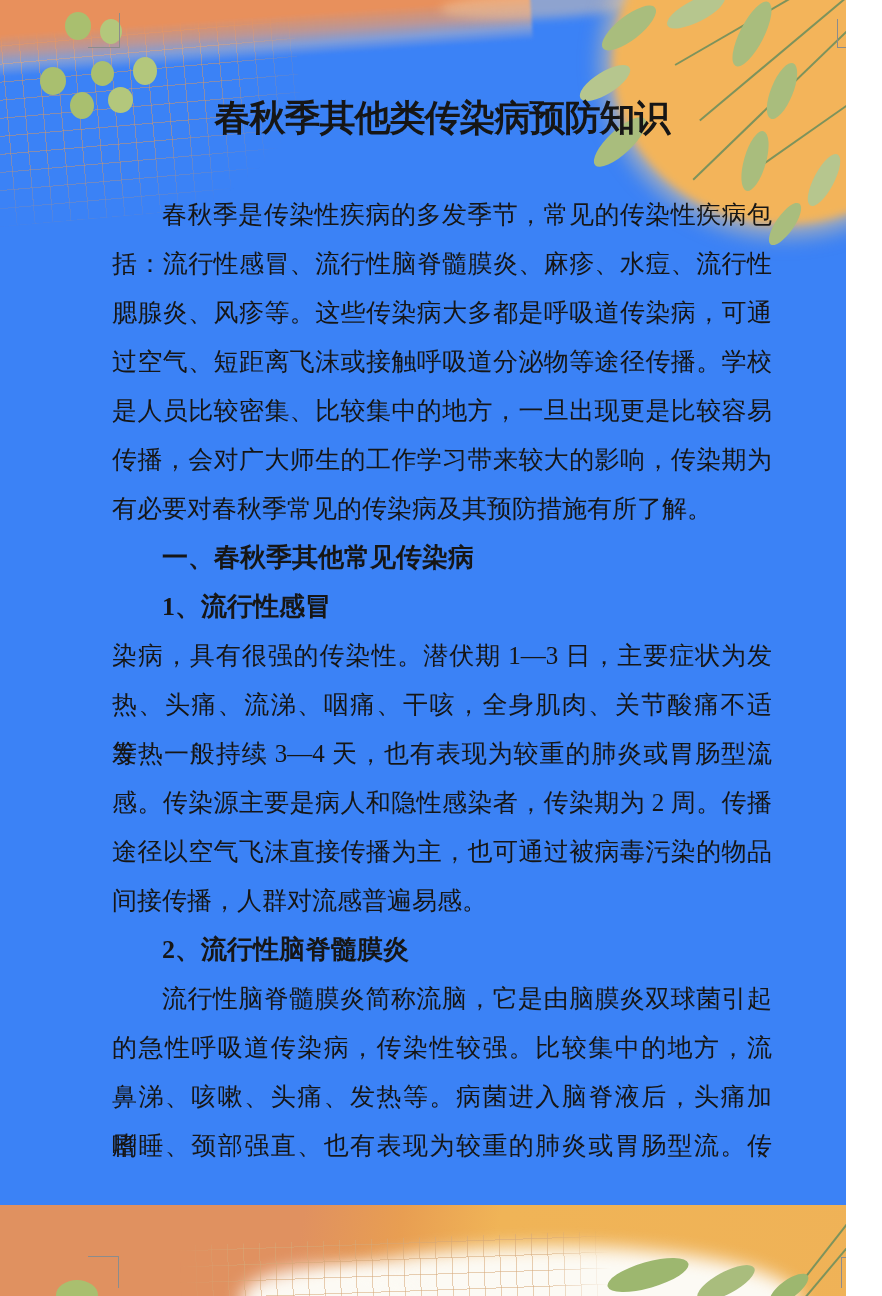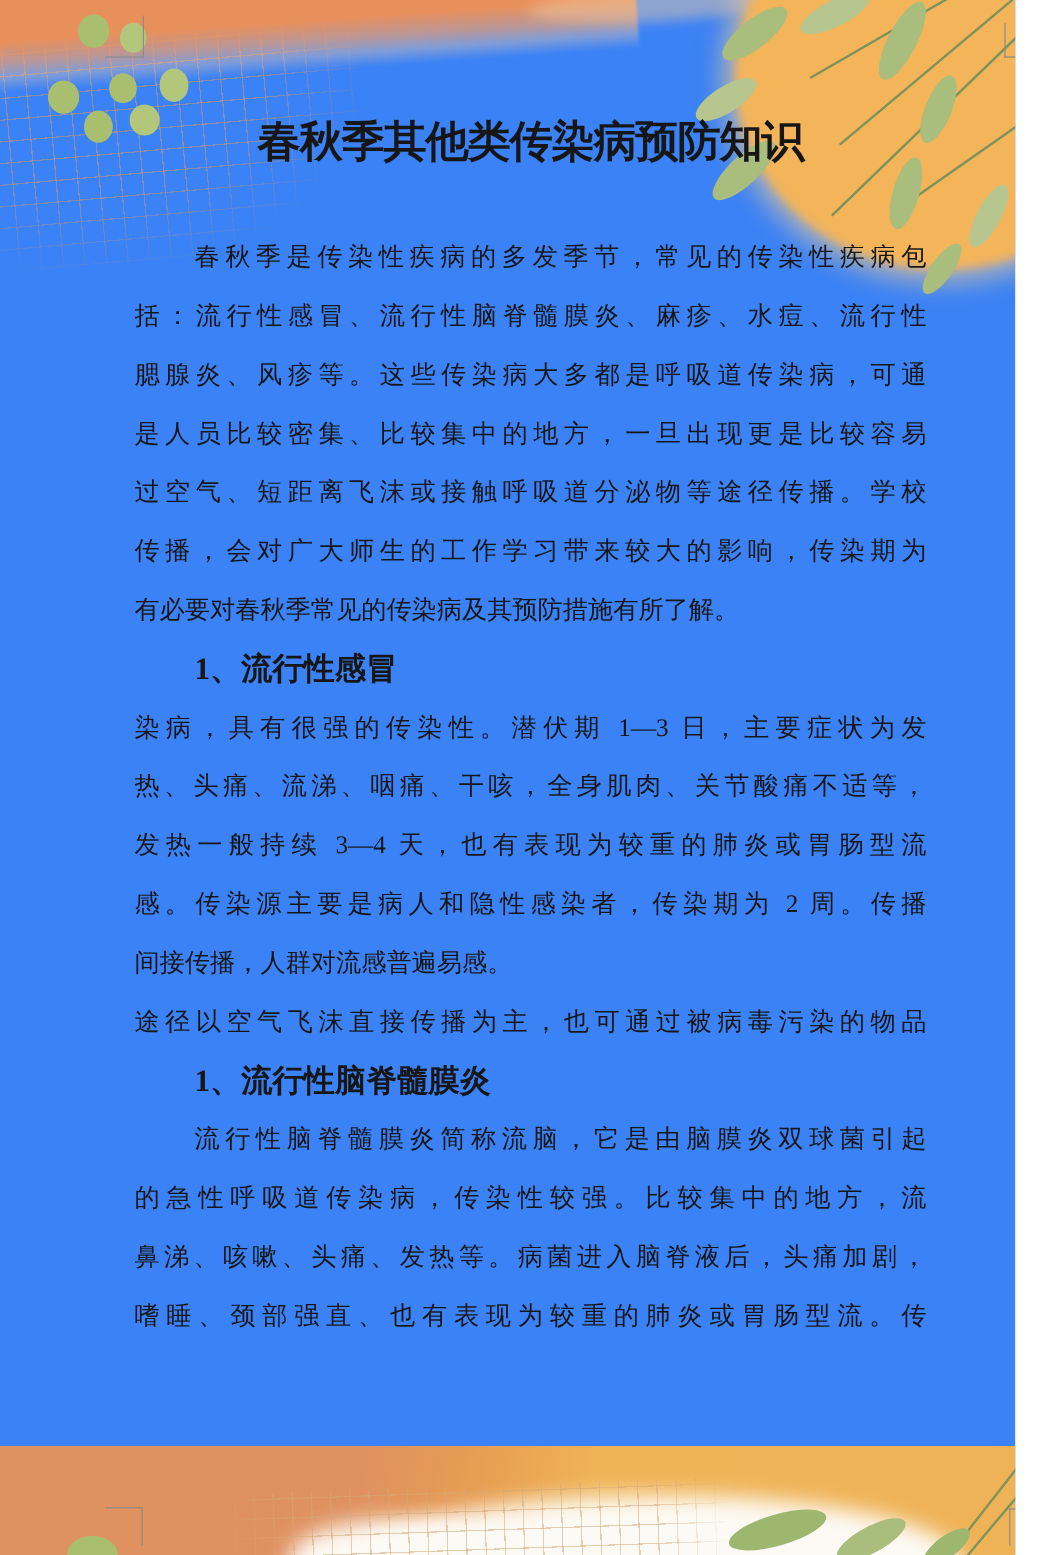--- a/index.html
+++ b/index.html
@@ -76,21 +76,21 @@
   .cm-br { left:841px; top:1257px; width:31px; height:30px; border-left:1px solid #8c8c8c;  border-top:1px solid #8c8c8c; }
 
   
   .title {
     position:absolute; left:112px; top:94px; width:660px;
     text-align:center; font-size:36px; font-weight:bold; letter-spacing:-1px;
     line-height:48px; z-index:10;
   }
   .text-block { position:absolute; left:112px; width:660px; top:190px; z-index:10; }
   .line {
-    height:49px; line-height:49px; font-size:21px;
+    height:49px; line-height:49px; font-size:25px;
     text-align:justify; text-align-last:justify;
   }
   .line.short { text-align-last:left; }
   .line.ind { text-indent:50px; }
   .line.heading { font-weight:bold; text-align-last:left; font-size:26px; }
 </style>
 </head>
 <body>
 
 <div class="page">
@@ -141,35 +141,36 @@
   <div class="cm cm-tr"></div>
   <div class="cm cm-bl"></div>
   <div class="cm cm-br"></div>
 
   <div class="title">春秋季其他类传染病预防知识</div>
 
   <div class="text-block">
     <div class="line ind">春秋季是传染性疾病的多发季节，常见的传染性疾病包</div>
     <div class="line">括：流行性感冒、流行性脑脊髓膜炎、麻疹、水痘、流行性</div>
     <div class="line">腮腺炎、风疹等。这些传染病大多都是呼吸道传染病，可通</div>
+    <div class="line">过空气、短距离飞沫或接触呼吸道分泌物等途径传播。学校</div>
     <div class="line">是人员比较密集、比较集中的地方，一旦出现更是比较容易</div>
-    <div class="line">过空气、短距离飞沫或接触呼吸道分泌物等途径传播。学校</div>
     <div class="line">传播，会对广大师生的工作学习带来较大的影响，传染期为</div>
     <div class="line short">有必要对春秋季常见的传染病及其预防措施有所了解。</div>
 
+    <div class="line heading ind">一、春秋季其他常见传染病</div>
     <div class="line heading ind">1、流行性感冒</div>
 
     <div class="line">染病，具有很强的传染性。潜伏期 1—3 日，主要症状为发</div>
     <div class="line">热、头痛、流涕、咽痛、干咳，全身肌肉、关节酸痛不适等，</div>
     <div class="line">发热一般持续 3—4 天，也有表现为较重的肺炎或胃肠型流</div>
     <div class="line">感。传染源主要是病人和隐性感染者，传染期为 2 周。传播</div>
+    <div class="line">途径以空气飞沫直接传播为主，也可通过被病毒污染的物品</div>
     <div class="line short">间接传播，人群对流感普遍易感。</div>
-    <div class="line">途径以空气飞沫直接传播为主，也可通过被病毒污染的物品</div>
 
-    <div class="line heading ind">1、流行性脑脊髓膜炎</div>
+    <div class="line heading ind">2、流行性脑脊髓膜炎</div>
 
     <div class="line ind">流行性脑脊髓膜炎简称流脑，它是由脑膜炎双球菌引起</div>
     <div class="line">的急性呼吸道传染病，传染性较强。比较集中的地方，流</div>
     <div class="line">鼻涕、咳嗽、头痛、发热等。病菌进入脑脊液后，头痛加剧，</div>
     <div class="line">嗜睡、颈部强直、也有表现为较重的肺炎或胃肠型流。传</div>
   </div>
 
 </div>
 
 </body></html>

